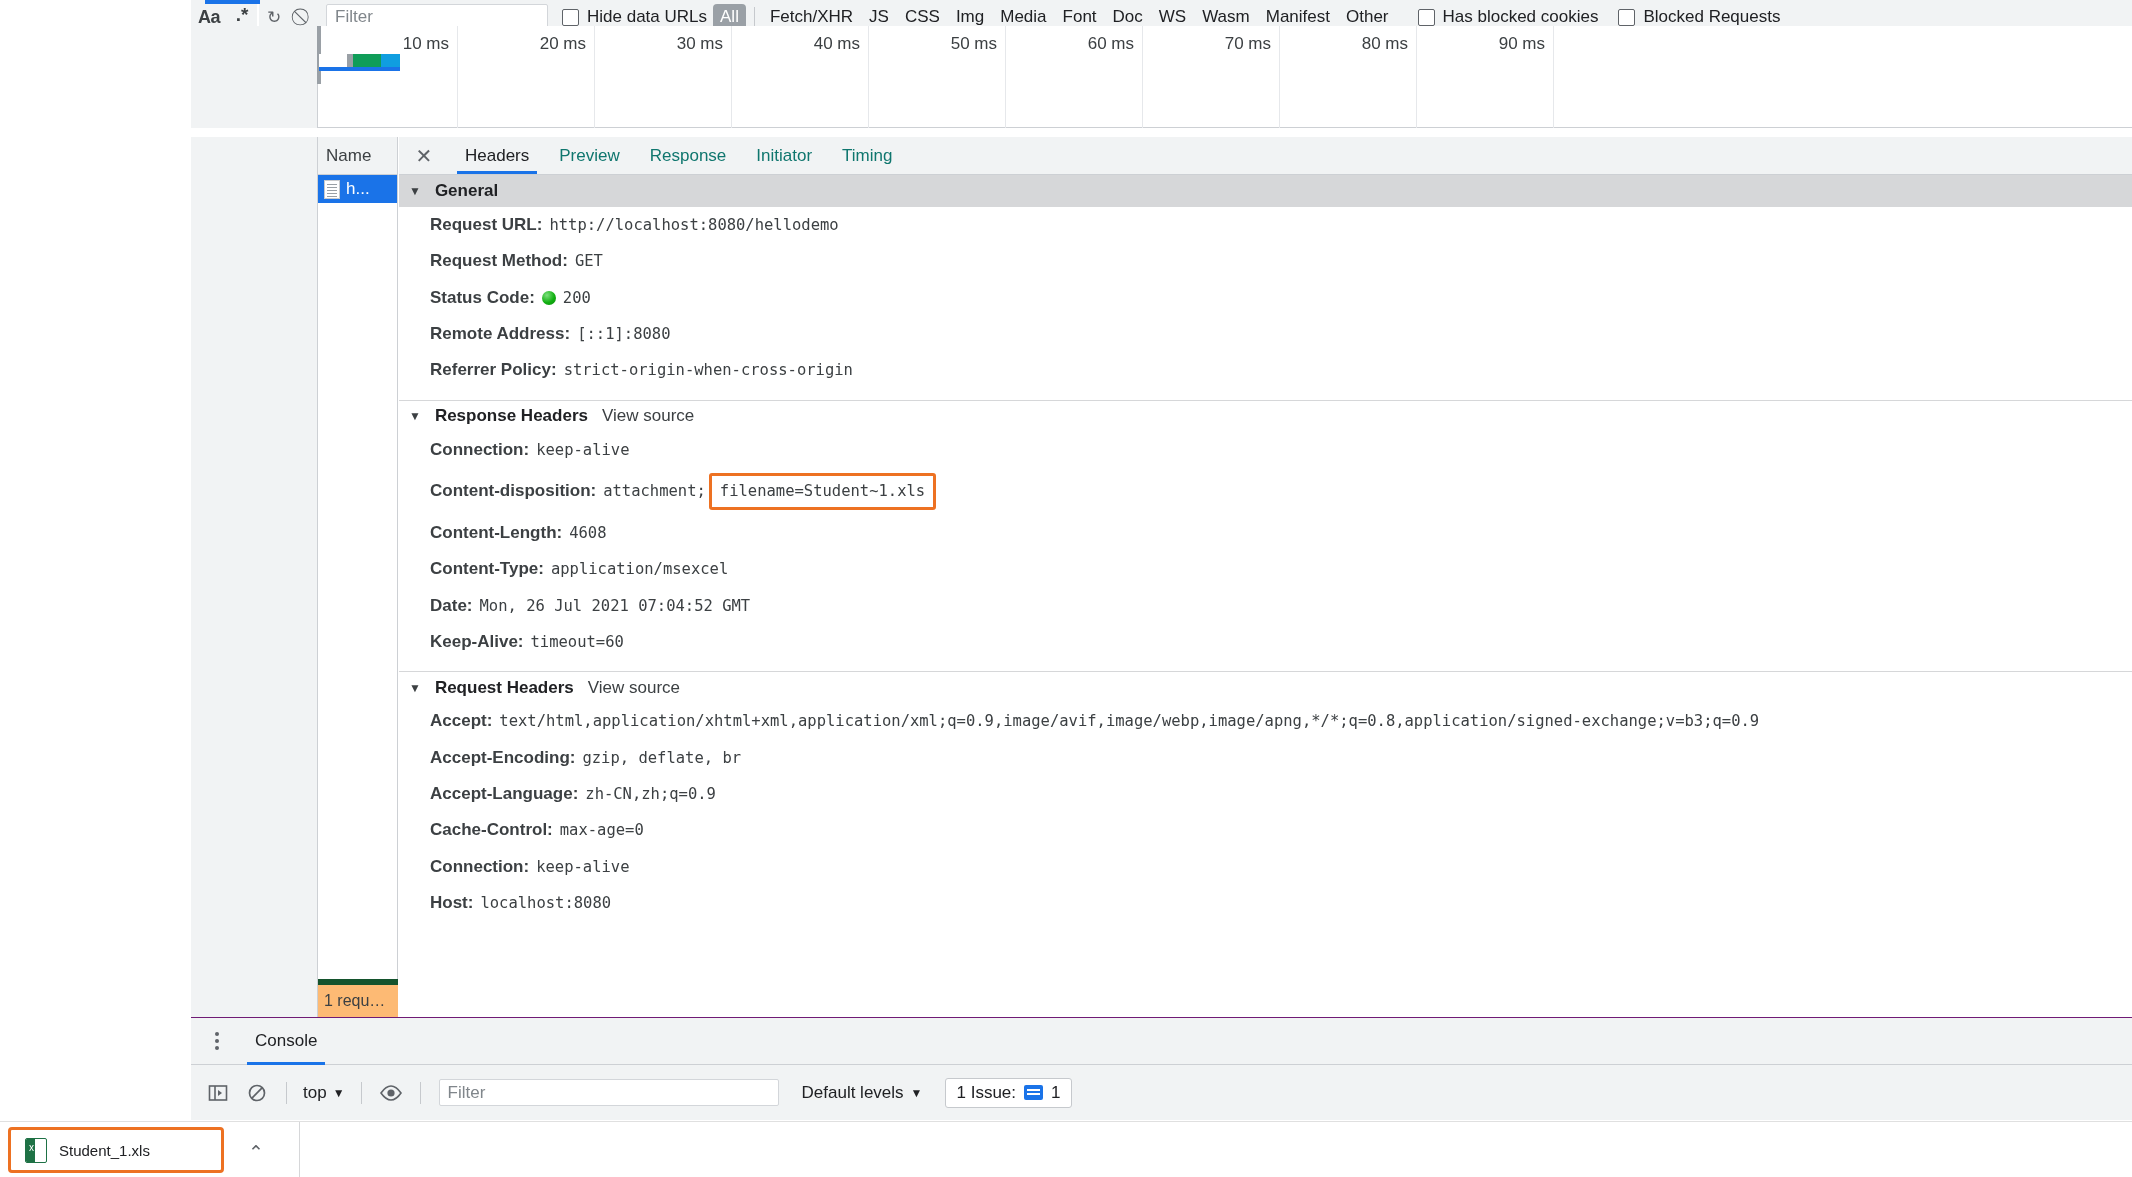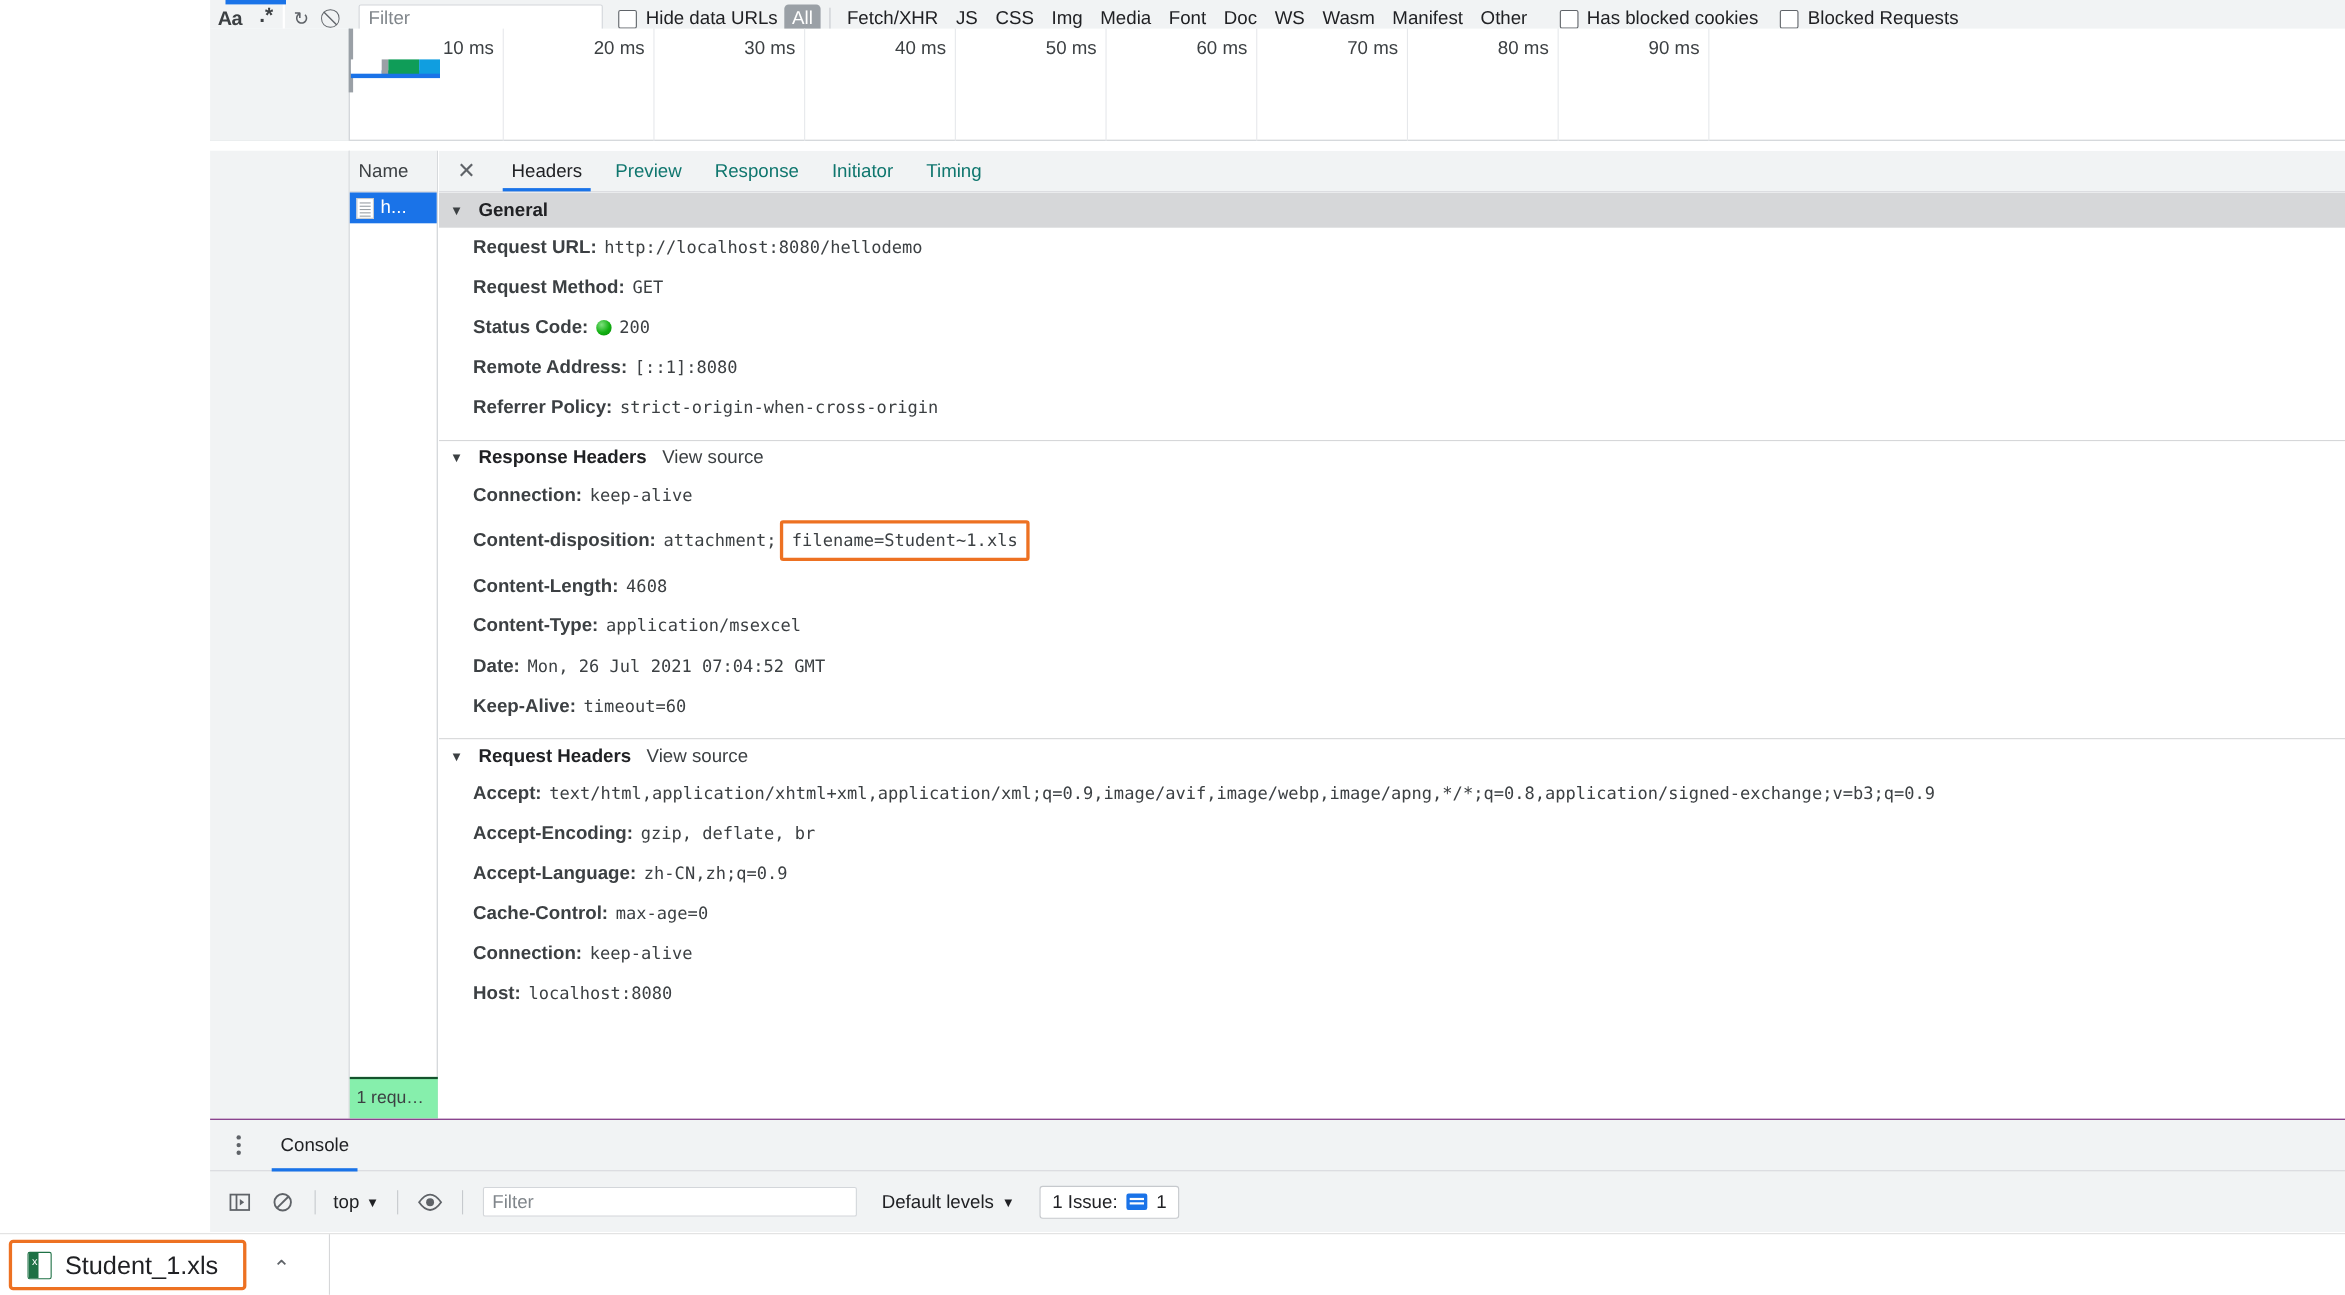--- a/index.html
+++ b/index.html
@@ -94,21 +94,21 @@
     width:16px; height:19px; background:#ffffff; flex:none; position:relative;
     border:1px solid #c8cacd;
   }
   .doc-icon::after{
     content:""; position:absolute; left:2px; top:3px; right:2px; height:1px;
     background:#9aa0a6;
     box-shadow:0 3px 0 #9aa0a6, 0 6px 0 #9aa0a6, 0 9px 0 #9aa0a6, 0 12px 0 #9aa0a6;
   }
   .rl-footer {
     position:absolute; left:0; bottom:0; width:80px; height:38px;
-    background:#86efac; border-top:2px solid #14532d;
+    background:#fdba74; border-top:6px solid #14532d;
     display:flex; align-items:center; padding-left:6px;
     font-size:16px; color:#3c4043; overflow:hidden; white-space:nowrap;
   }
 
   
   .details {
     position:absolute; left:208px; top:0; right:0; height:880px; background:#ffffff;
     overflow:hidden;
   }
   .det-tabs {
@@ -205,21 +205,21 @@
     width:22px; height:25px; flex:none; border:1px solid #1e7145; border-radius:2px;
     background:#ffffff; position:relative; overflow:hidden;
   }
   .xls-icon::before{
     content:""; position:absolute; left:0; top:0; width:9px; height:100%; background:#1e7145;
   }
   .xls-icon::after{
     content:"x"; position:absolute; left:1px; top:3px; width:9px;
     color:#fff; font-size:10px; text-align:center; font-family:"Liberation Sans", sans-serif;
   }
-  .dl-name { font-size:23px; color:#202124; white-space:nowrap; }
+  .dl-name { font-size:15px; color:#202124; white-space:nowrap; }
   .dl-caret { position:absolute; left:248px; top:19px; font-size:19px; color:#5f6368; }
   .shelf-sep { position:absolute; left:299px; top:0; width:1px; height:56px; background:#d6d7d9; }
 
   
   .top-blue { position:absolute; left:205px; top:0; width:55px; height:4px; background:#1a73e8; }
 </style>
 </head>
 <body>
 
 <div id="root">

